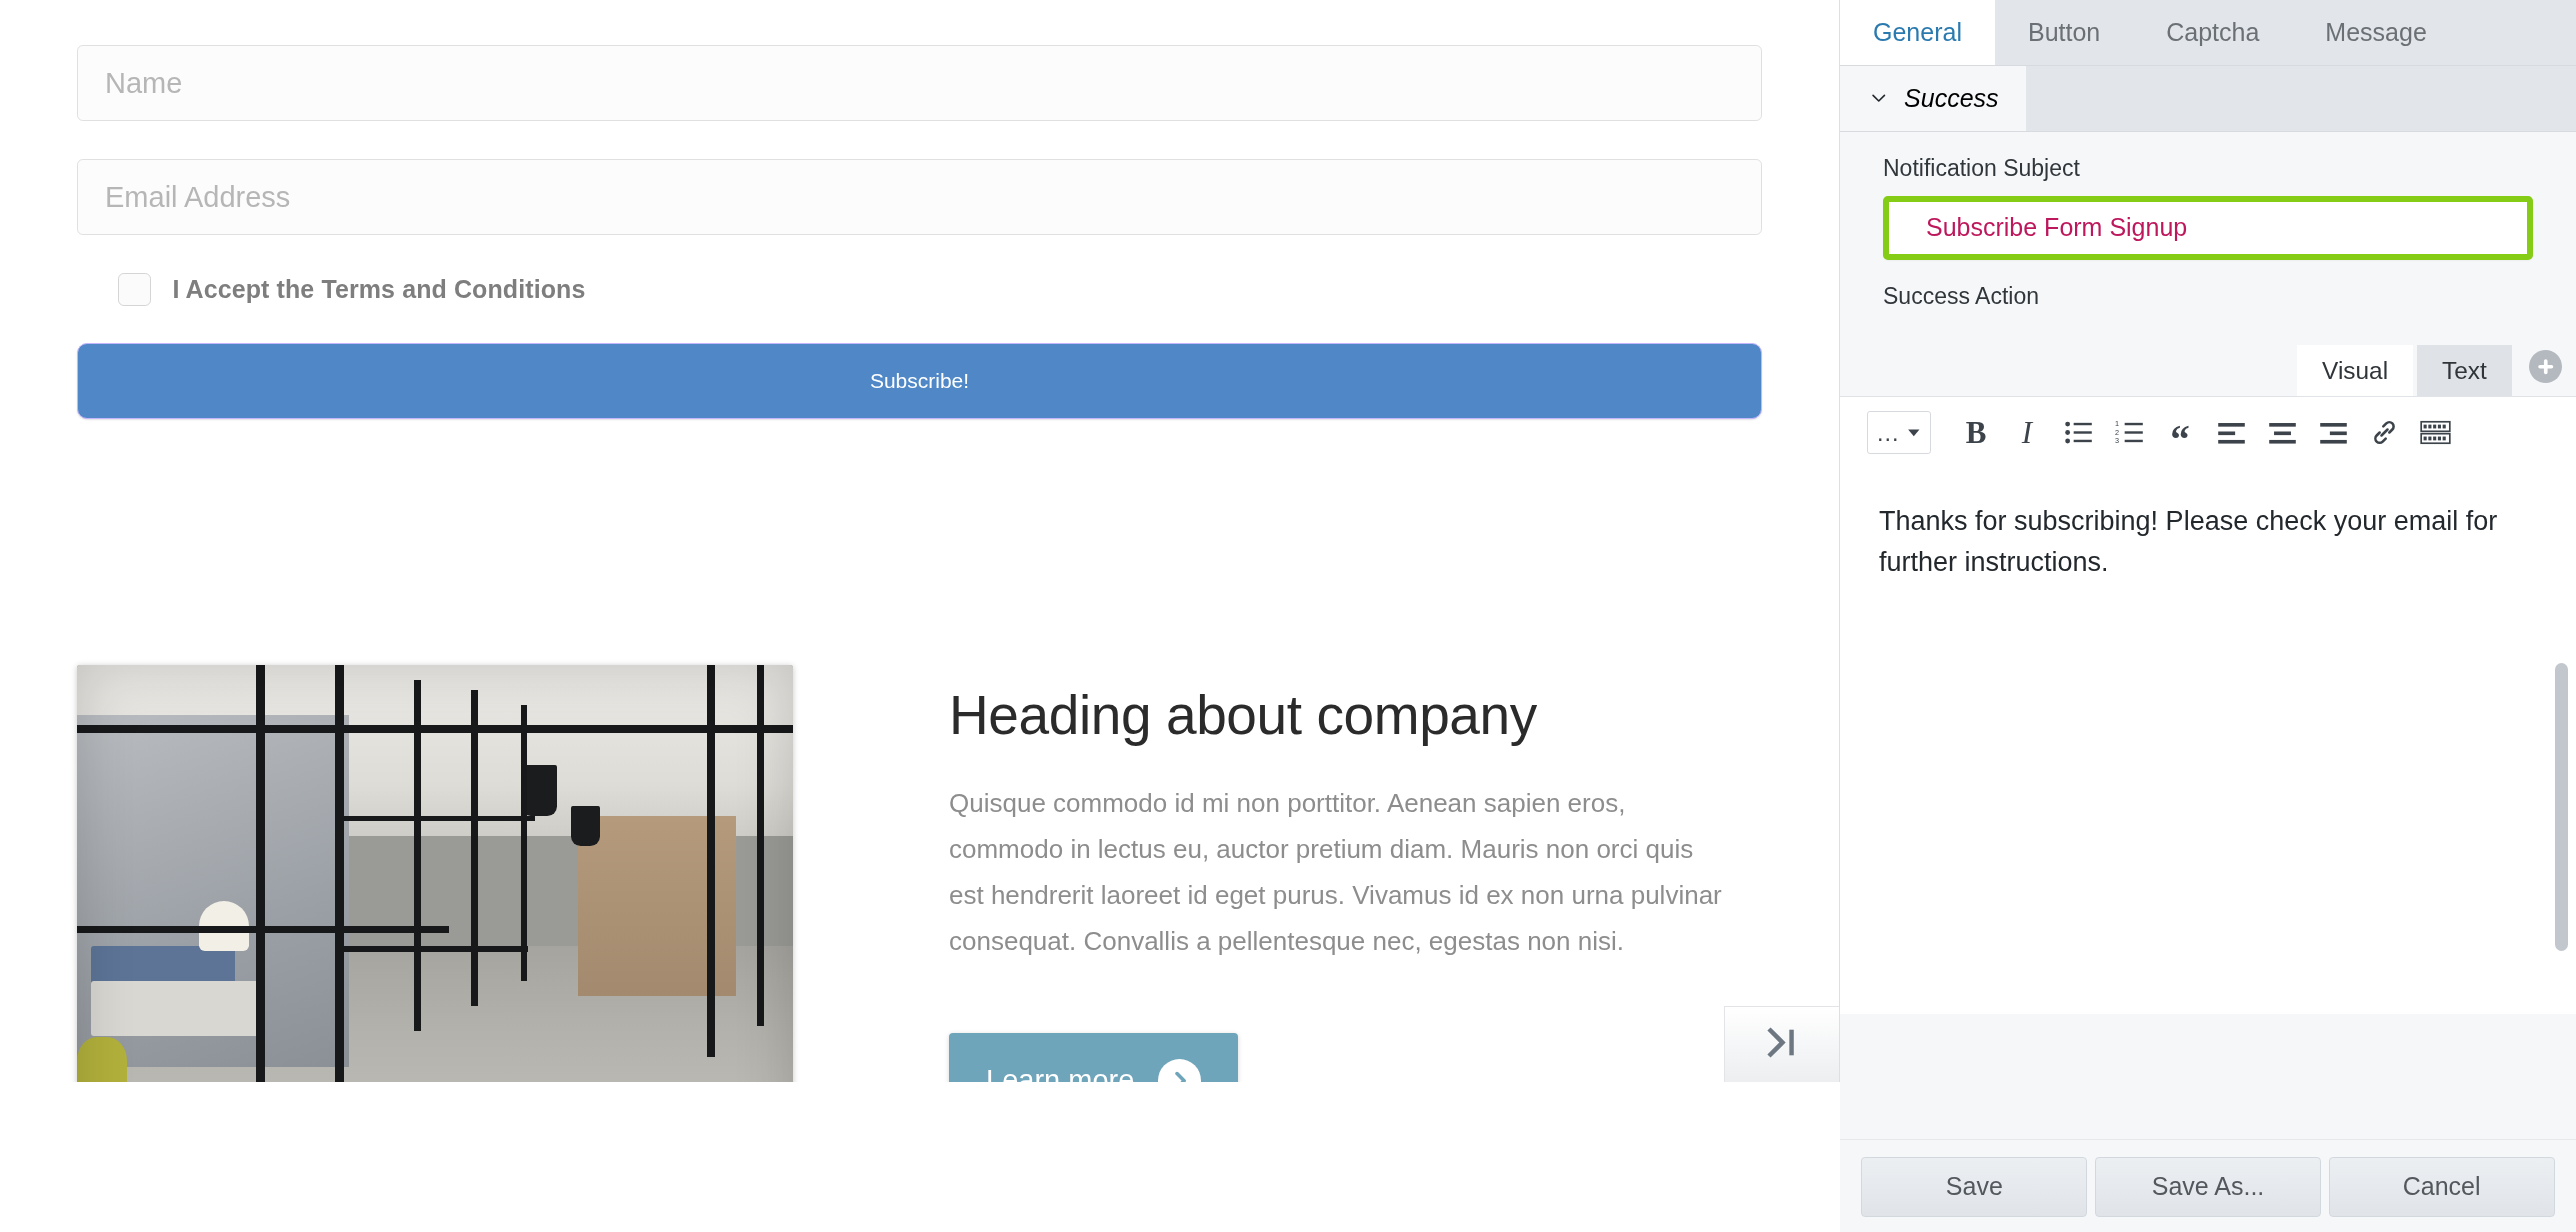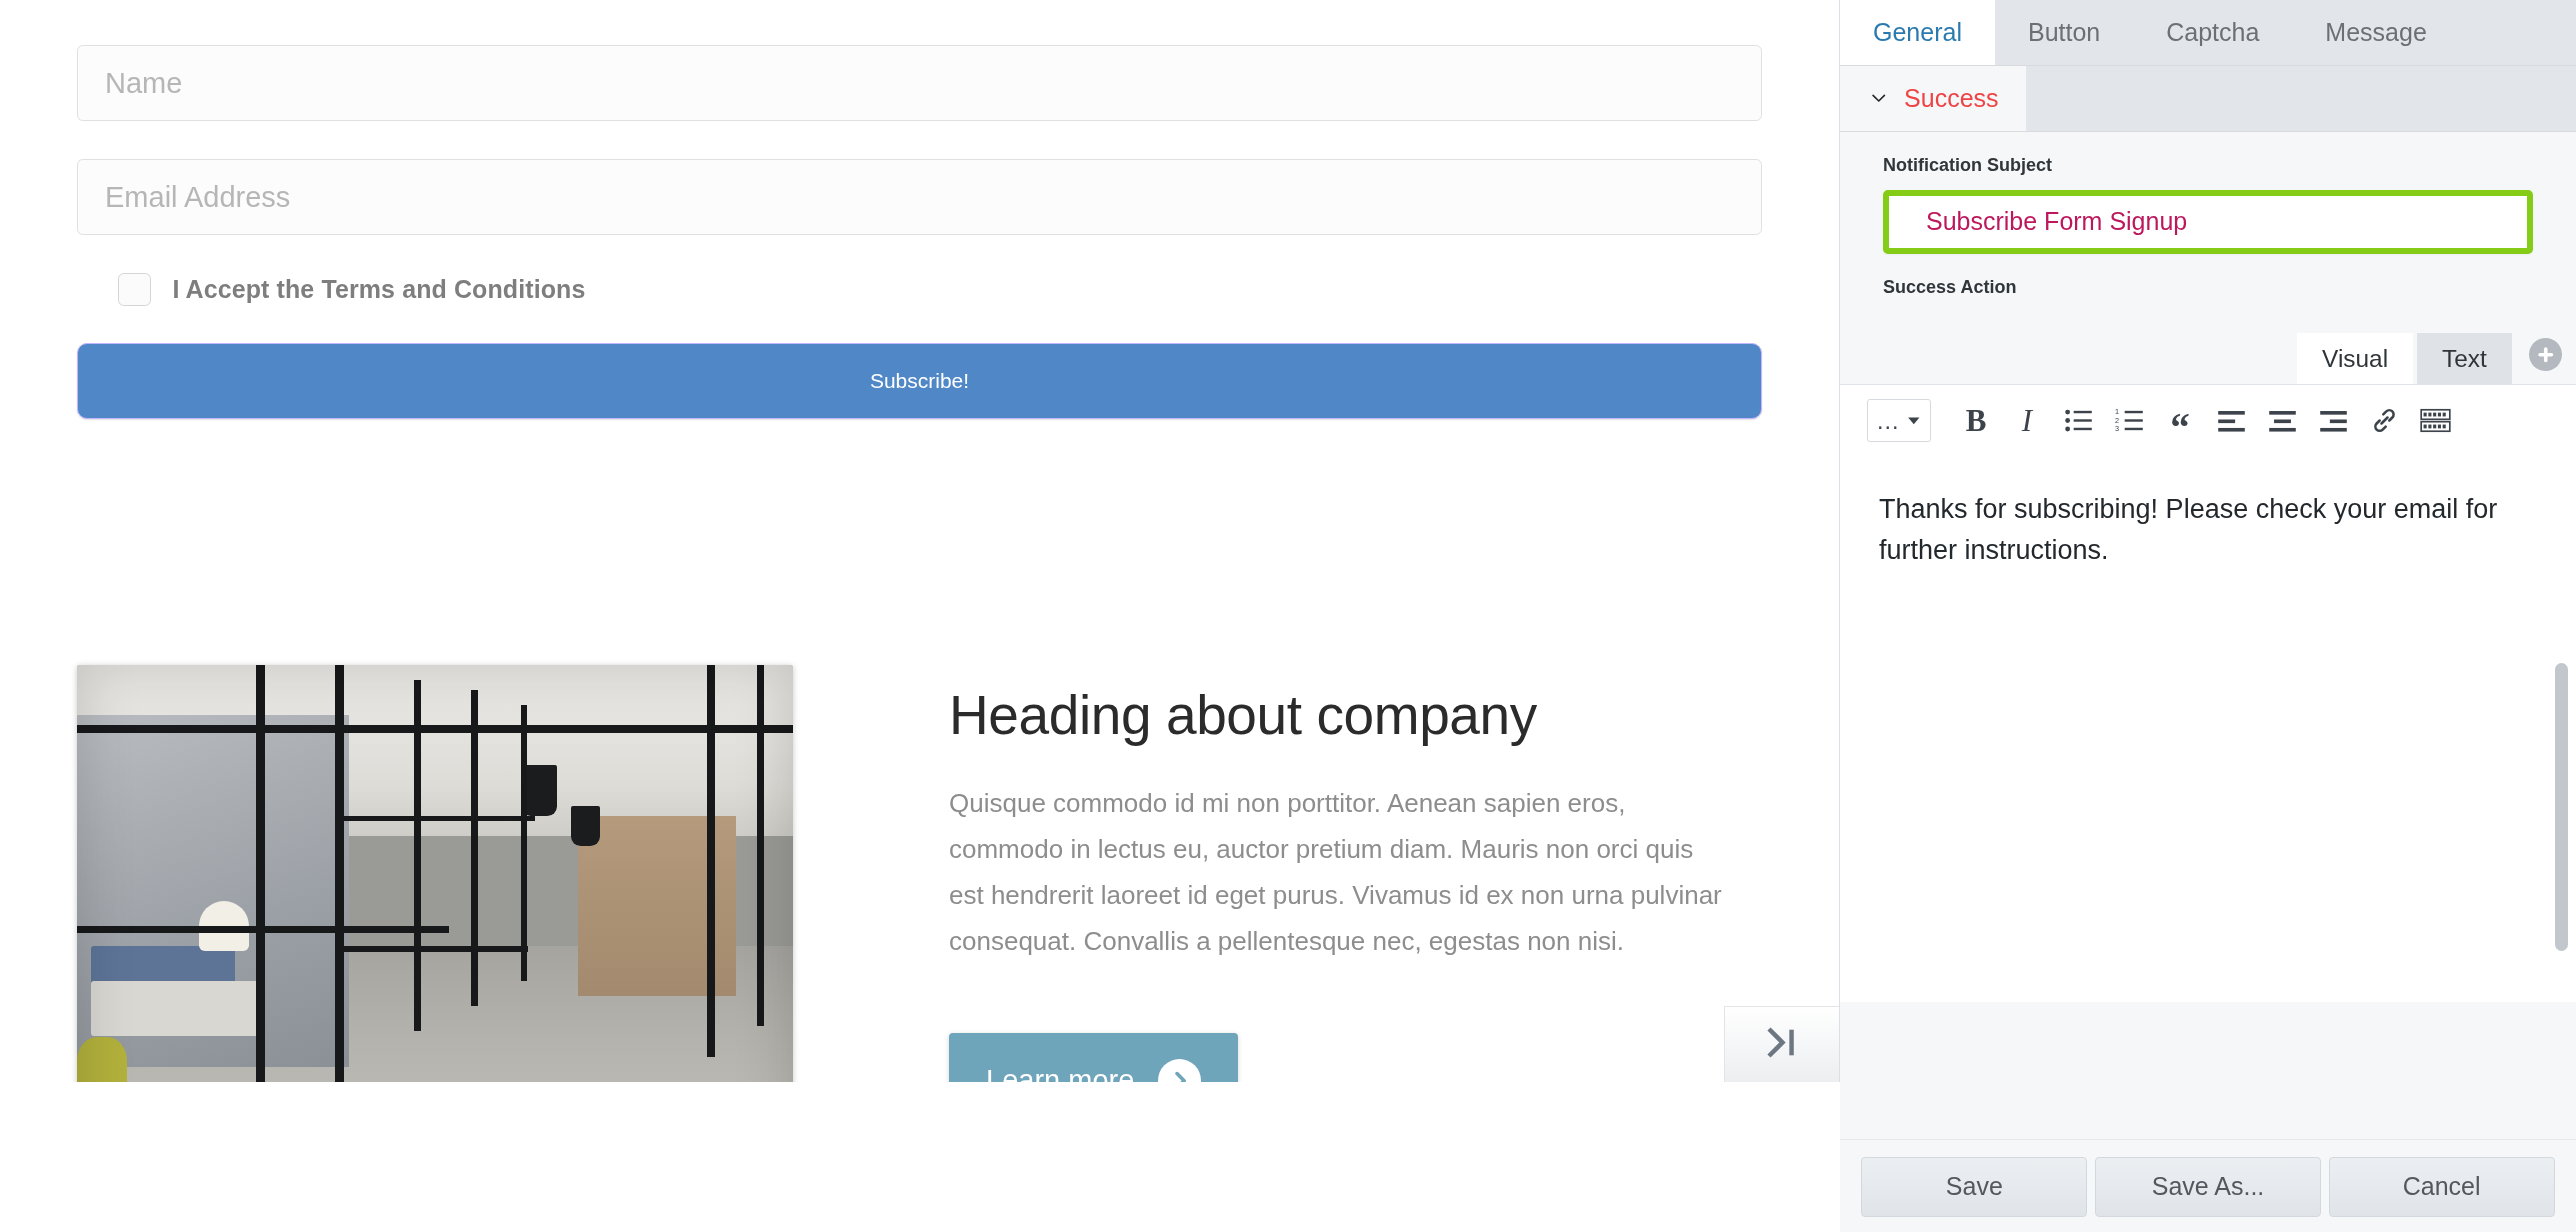--- a/index.html
+++ b/index.html
@@ -166,28 +166,28 @@
 
   .subtabbar {
     height: 66px; flex: none;
     display: flex; align-items: stretch;
     background: #e2e6ea;
     border-bottom: 1px solid #d7dbe0;
   }
   .subtab {
     display: flex; align-items: center; gap: 15.6px;
     padding: 0 27px 0 29px;
-    font-size: 25px; color: #ef4444;
+    font-size: 25px; color: #000000; font-style: italic;
   }
   .subtab.active { background: #f6f7f9; }
 
   .panel-body { flex: 1 1 auto; overflow: hidden; position: relative; }
 
   .field-group { padding: 23.4px 43px 0 43px; }
-  .field-label { font-size: 18px; color: #31363b; margin-bottom: 13.6px; font-weight: bold; }
+  .field-label { font-size: 23px; color: #31363b; margin-bottom: 13.6px; }
   .text-input {
     width: 100%; height: 64px;
     background: #ffffff;
     border: 6px solid #84cc16;
     border-radius: 4.9px;
     display: flex; align-items: center;
     padding: 0 37px;
     font-size: 25px; color: #be185d;
     box-shadow: 0 1px 1.9px rgba(0,0,0,.04);
   }

